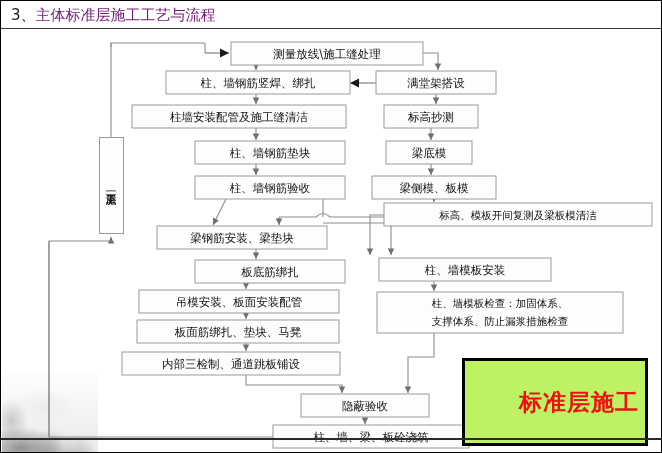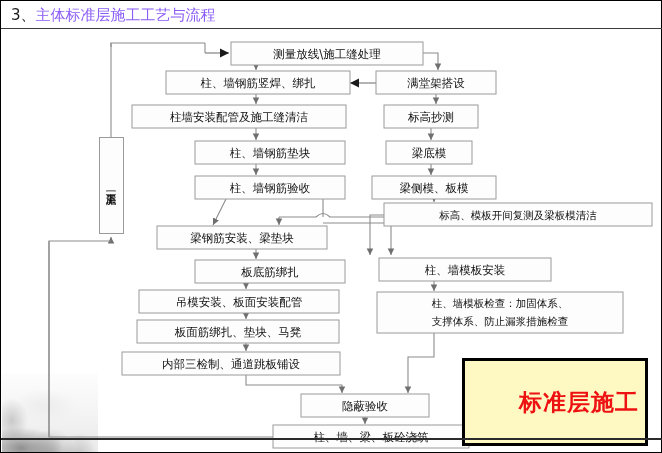--- a/index.html
+++ b/index.html
@@ -28,37 +28,37 @@
       radial-gradient(ellipse 40px 22px at 45% 42%, rgba(235,235,235,.9), rgba(255,255,255,0) 78%),
       linear-gradient(180deg,#fdfdfd 0%,#f5f5f5 45%,#e9e9e9 100%);
     opacity:.95;
   }
   
   #title{
     position:absolute;left:10px;top:4px;
     font-size:15px;line-height:20px;white-space:nowrap;
   }
   #title .num{color:#1a1a1a;}
-  #title .txt{color:#8b5cf6;margin-top:20px;}
+  #title .txt{color:#701a75;margin-top:20px;}
   #titlerule{position:absolute;left:0;top:27px;width:662px;height:1px;background:#3a3a3a;}
   
   #flow{position:absolute;left:0;top:0;width:662px;height:453px;}
   .nbox{fill:#fdfdfd;stroke:#9a9a9a;stroke-width:1;}
   .nlabel{
     font-family:"DejaVu Sans","Liberation Sans",sans-serif;
     font-size:11.5px;fill:#111;text-anchor:middle;
     dominant-baseline:middle;
   }
   .nlabel.sm{font-size:10.5px;}
   .conn{stroke:#8c8c8c;stroke-width:1.1;fill:none;}
   .conn.thick{stroke-width:1.3;}
   
   #stamp{
     position:absolute;left:461px;top:357px;width:186px;height:88px;
-    border:3px solid #000;background:#fef9c3;box-sizing:border-box;
+    border:3px solid #000;background:#bef264;box-sizing:border-box;
     display:flex;flex-direction:column;align-items:center;justify-content:center;padding-left:48px;
   }
   #stamp .line{
     color:#ee1111;font-size:23px;line-height:30px;font-weight:bold;
     letter-spacing:1px;white-space:nowrap;
   }
   
   #vbox{
     position:absolute;left:98px;top:136px;width:25px;height:97px;
     border:1px solid #9a9a9a;background:#fdfdfd;box-sizing:border-box;

